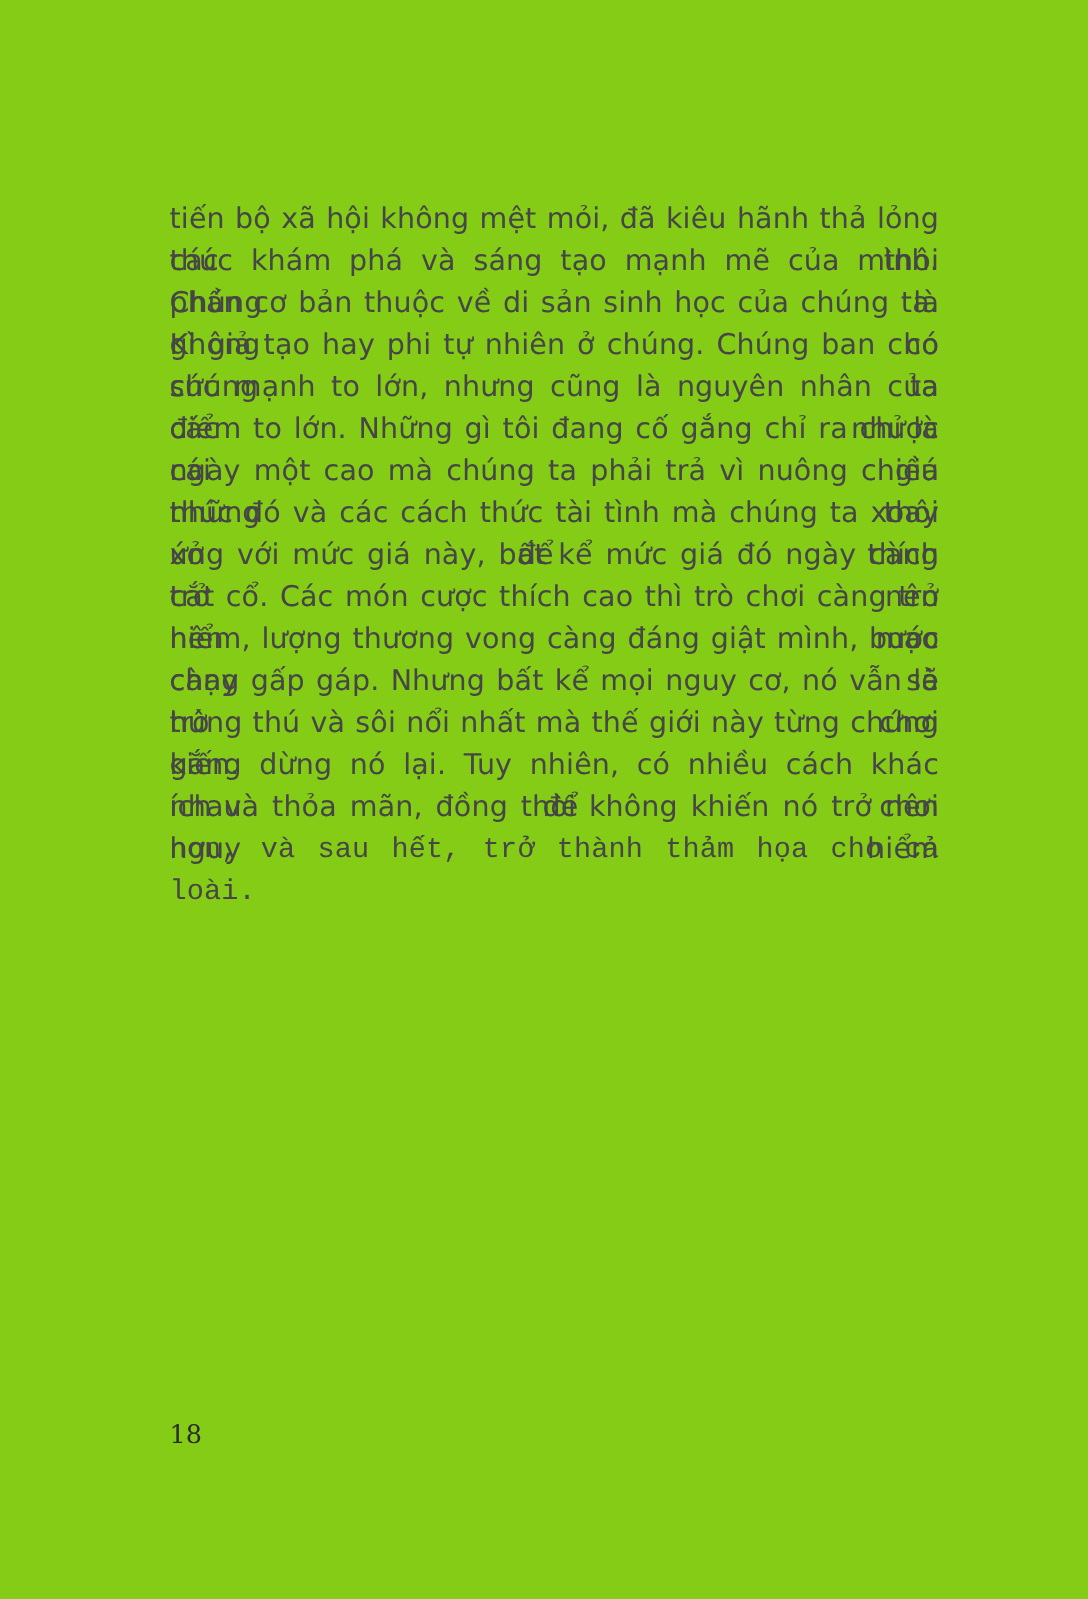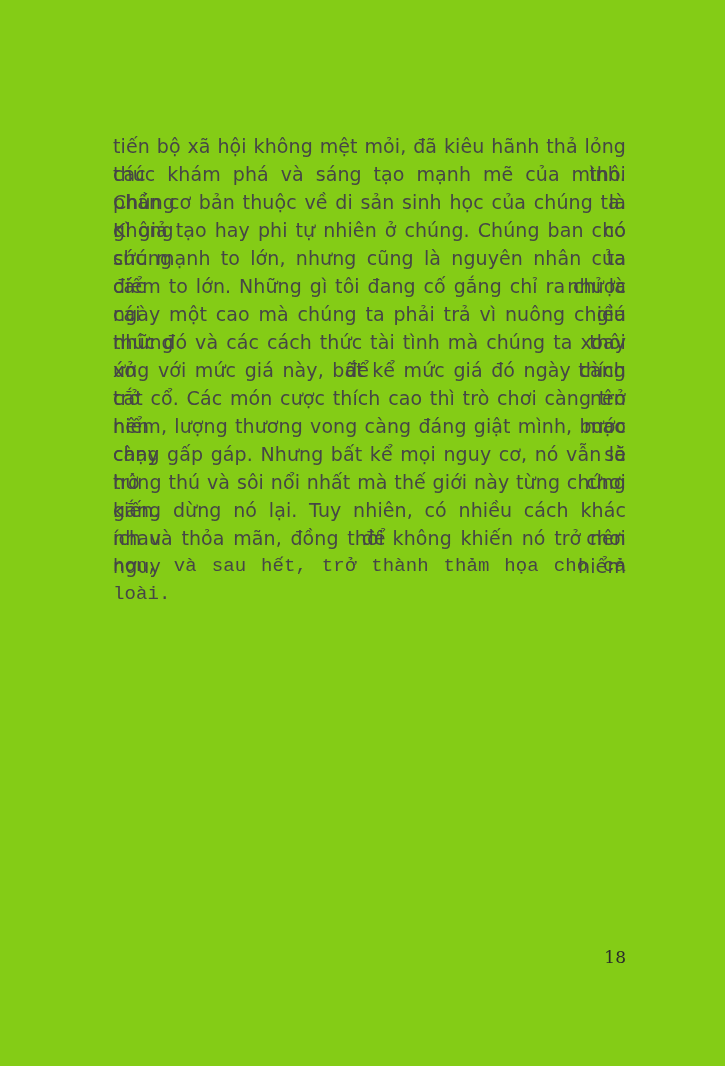--- a/index.html
+++ b/index.html
@@ -34,21 +34,21 @@
   }
   .body-text .line.last {
     text-align-last: left;
     font-family: Liberation Mono, monospace;
   }
   .page-number {
     position: absolute;
     left: 113px;
     width: 513px;
     top: 947px;
-    text-align: right;
+    text-align: left;
     font-family: "DejaVu Serif", "Liberation Serif", serif;
     font-size: 17px;
     color: #2b2b2b;
   }
 </style>
 </head>
 <body>
 
 <div class="page">
   <div class="body-text" id="body-text">

